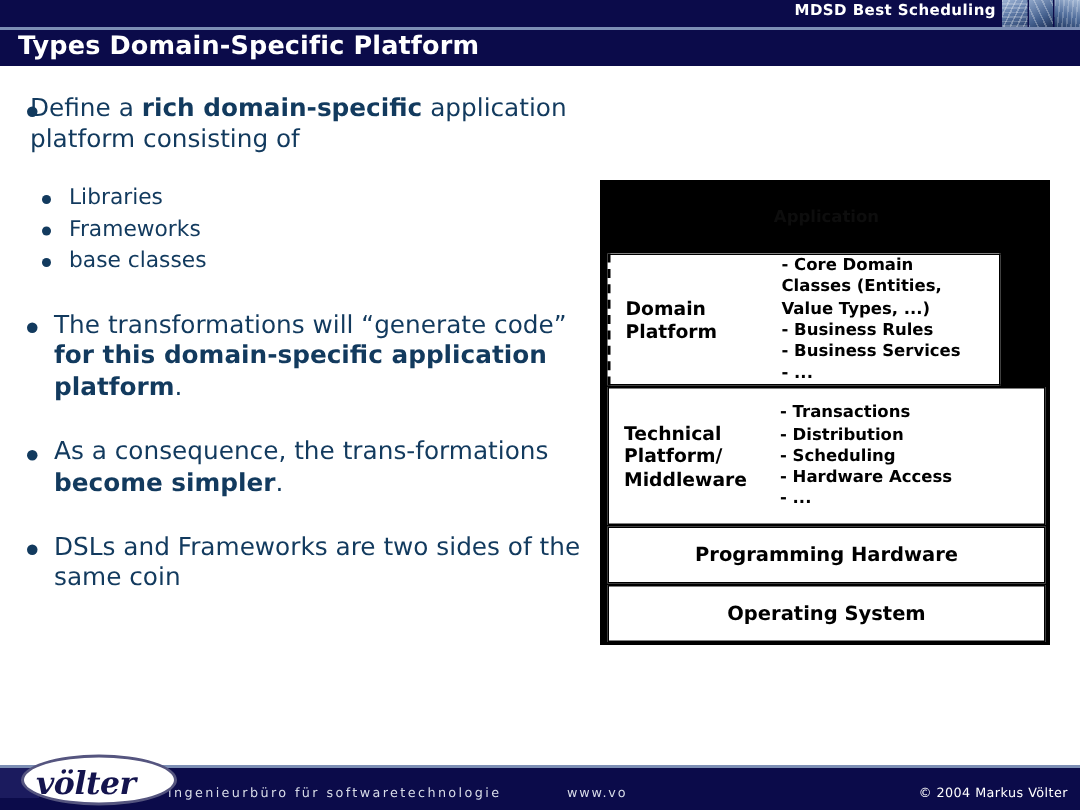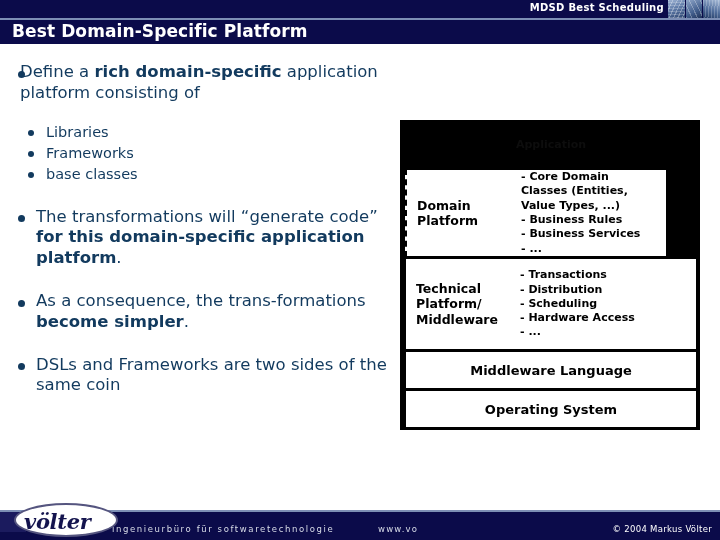--- a/index.html
+++ b/index.html
@@ -160,21 +160,21 @@
 
 <div id="header-band"></div>
 <div id="header-title">MDSD Best Scheduling</div>
 <div id="header-thumbs">
   <div class="thumb t1"></div>
   <div class="thumb t2"></div>
   <div class="thumb t3"></div>
 </div>
 <div id="header-rule"></div>
 <div id="title-band"></div>
-<div id="slide-title">Best Domain-Specific Platform</div>
+<div id="slide-title">Types Domain-Specific Platform</div>
 
 <div id="content">
     <div class="l1" style="margin-top: 18px; padding-left: 20px;"><span class="bul"></span><span><span>Define a </span><b>rich domain-specific</b><span> application platform consisting of</span></span><div class="l2list">
         <div class="l2"><span class="bul"></span><span>Libraries</span></div>
         <div class="l2"><span class="bul"></span><span>Frameworks</span></div>
         <div class="l2"><span class="bul"></span><span>base classes</span></div>
       </div></div>
     <div class="l1" style="margin-top: 22px;"><span class="bul"></span><span><span>The transformations will “generate code” </span><b>for this domain-specific application platform</b><span>.</span></span></div>
     <div class="l1" style="margin-top: 22px;"><span class="bul"></span><span><span>As a consequence, the trans-formations </span><b>become simpler</b><span>.</span></span></div>
     <div class="l1" style="margin-top: 22px;"><span class="bul"></span><span><span>DSLs and Frameworks are two sides of the same coin</span></span></div>
@@ -207,21 +207,21 @@
     <div class="ditems">
         <div>- Transactions</div>
         <div>- Distribution</div>
         <div>- Scheduling</div>
         <div>- Hardware Access</div>
         <div>- ...</div>
       </div>
   </div>
 
   <div class="dbox" id="box-lang">
-    <div class="dcenter">Middleware Language</div>
+    <div class="dcenter">Programming Hardware</div>
   </div>
 
   <div class="dbox" id="box-os">
     <div class="dcenter">Operating System</div>
   </div>
 </div>
 
 <div id="footer-rule"></div>
 <div id="footer-band"></div>
 <div id="footer-tagline">ingenieurbüro für softwaretechnologie</div>

